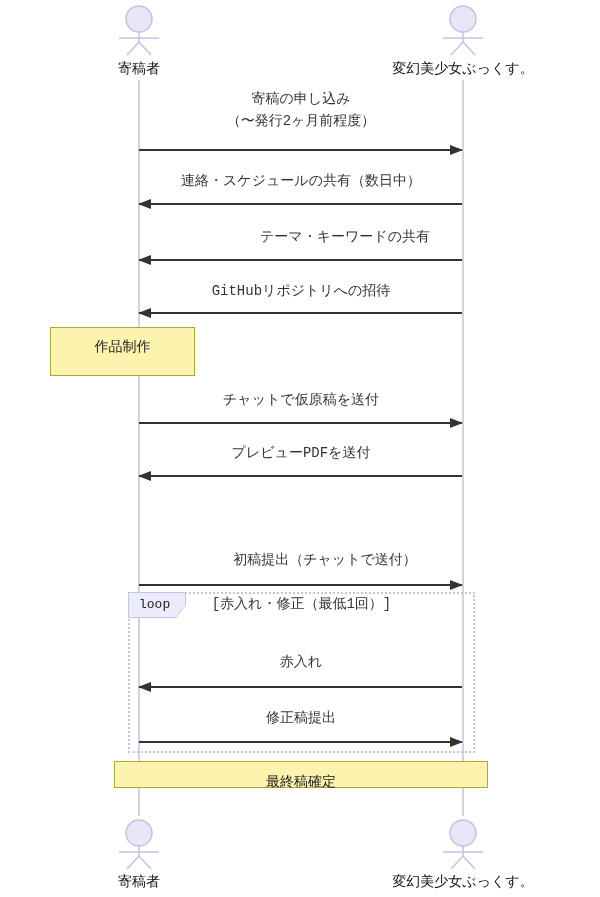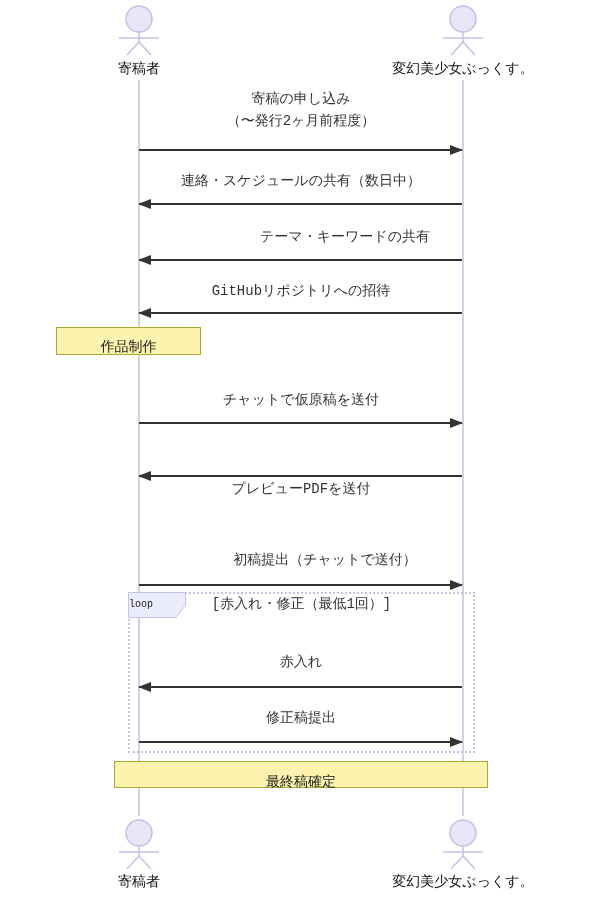--- a/index.html
+++ b/index.html
@@ -20,31 +20,31 @@
     font-size:14px;line-height:22px;color:#333;}
   
   .arrow{position:absolute;left:139px;width:323px;height:0;border-top:2px solid #333;}
   .head-r{position:absolute;right:-1px;top:-6px;width:0;height:0;
     border-top:5px solid transparent;border-bottom:5px solid transparent;border-left:13px solid #333;}
   .head-l{position:absolute;left:-1px;top:-6px;width:0;height:0;
     border-top:5px solid transparent;border-bottom:5px solid transparent;border-right:13px solid #333;}
   
   .note{position:absolute;box-sizing:border-box;background:#FCF3AE;border:1px solid #AAAA33;
     text-align:center;font-size:14px;color:#1a1a1a;}
-  .note1{left:56px;top:327px;width:145px;height:28px;line-height:38px;}
+  .note1{left:50px;top:327px;width:145px;height:49px;line-height:38px;}
   .note2{left:48px;top:491px;width:181px;height:39px;line-height:37px;}
   .note3{left:114px;top:761px;width:374px;height:27px;line-height:41px;}
   
   .loop-box{position:absolute;box-sizing:border-box;left:128px;top:592px;width:347px;height:161px;
     border:2px dotted #C9C2E8;}
   .loop-tag{position:absolute;left:128px;top:592px;width:58px;height:26px;background:#C9C2E8;
     clip-path:polygon(0 0,100% 0,100% 50%,83% 100%,0 100%);}
   .loop-tag-inner{position:absolute;left:1px;top:1px;right:1px;bottom:1px;background:#ECECFF;
     clip-path:polygon(0 0,100% 0,100% 50%,84% 100%,0 100%);
-    font-size:10px;line-height:24px;padding-left:0;box-sizing:border-box;color:#1a1a1a;}
+    font-size:13px;line-height:24px;padding-left:10px;box-sizing:border-box;color:#1a1a1a;}
   .loop-cond{position:absolute;left:128px;top:595px;width:347px;text-align:center;
     font-size:14px;color:#333;}
 </style>
 </head>
 <body>
 
 <div id="canvas">
 
   <div class="lifeline left"></div>
   <div class="lifeline right"></div>
@@ -93,21 +93,21 @@
       <span class="head-l"></span>
     </div>
 
   <div class="note note1">作品制作</div>
 
   <div class="msg-label" style="top:389px;">チャットで仮原稿を送付</div>
   <div class="arrow" style="top:422px;">
       <span class="head-r"></span>
     </div>
 
-  <div class="msg-label" style="top:442px;margin-top:36px;">プレビューPDFを送付</div>
+  <div class="msg-label" style="top:442px;">プレビューPDFを送付</div>
   <div class="arrow" style="top:475px;">
       <span class="head-l"></span>
     </div>
 
 
   <div class="msg-label" style="top:549px;padding-left:24px;">初稿提出（チャットで送付）</div>
   <div class="arrow" style="top:584px;">
       <span class="head-r"></span>
     </div>
 

